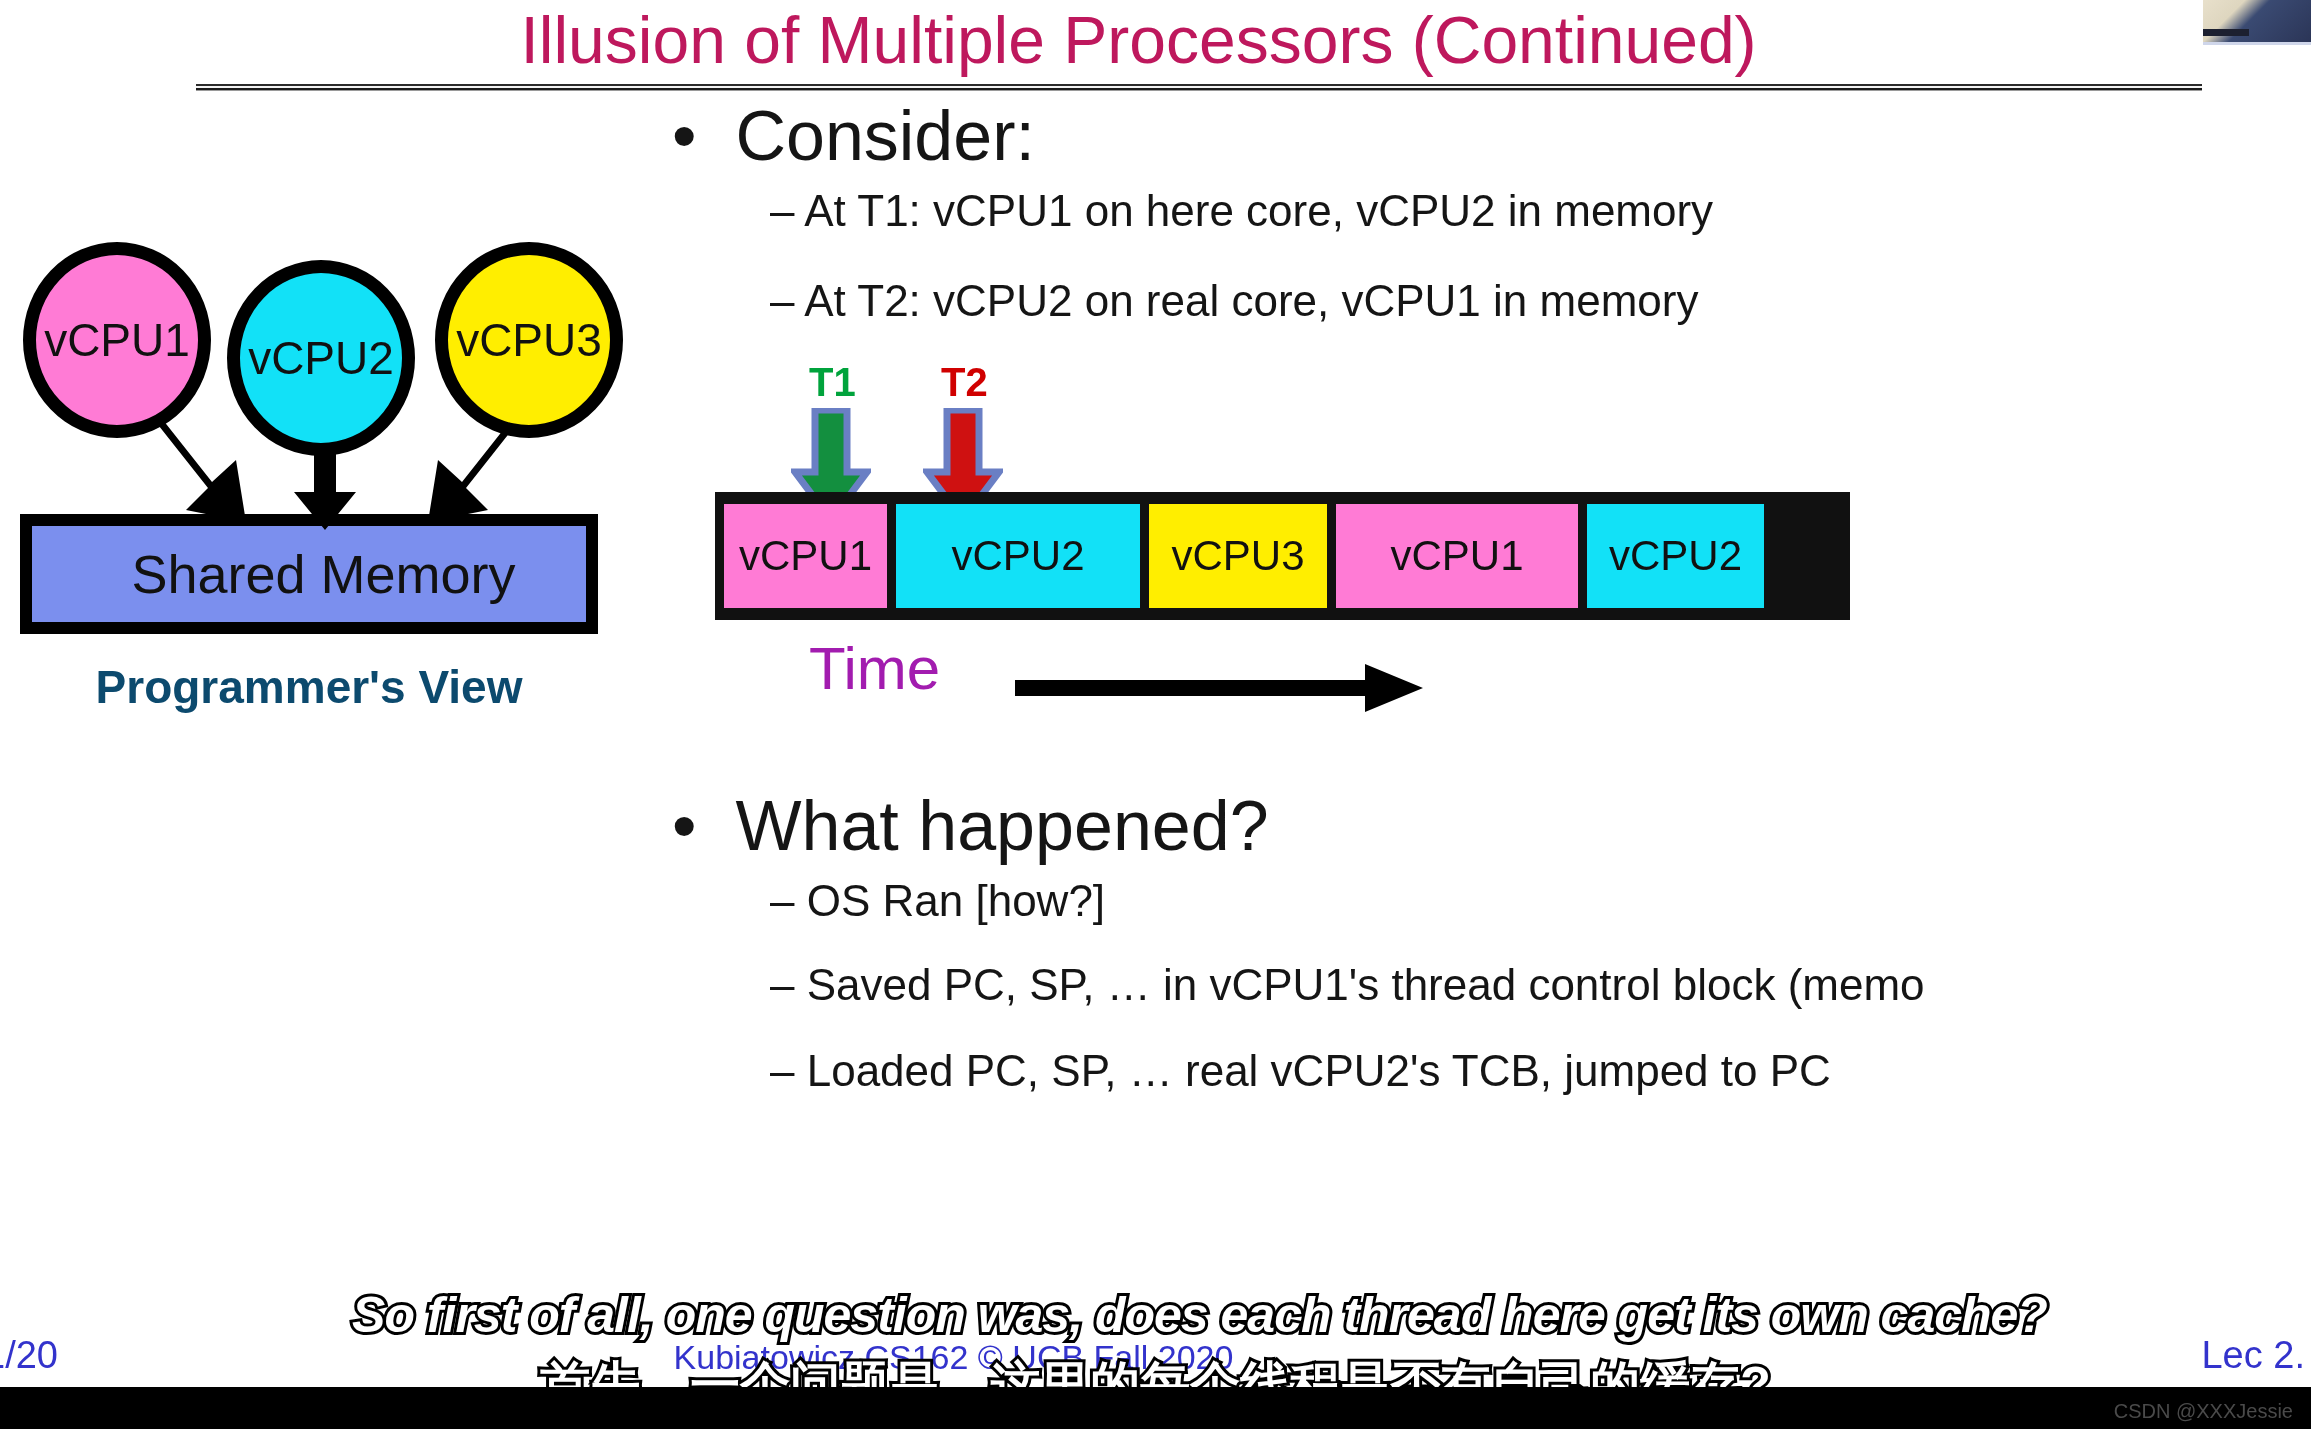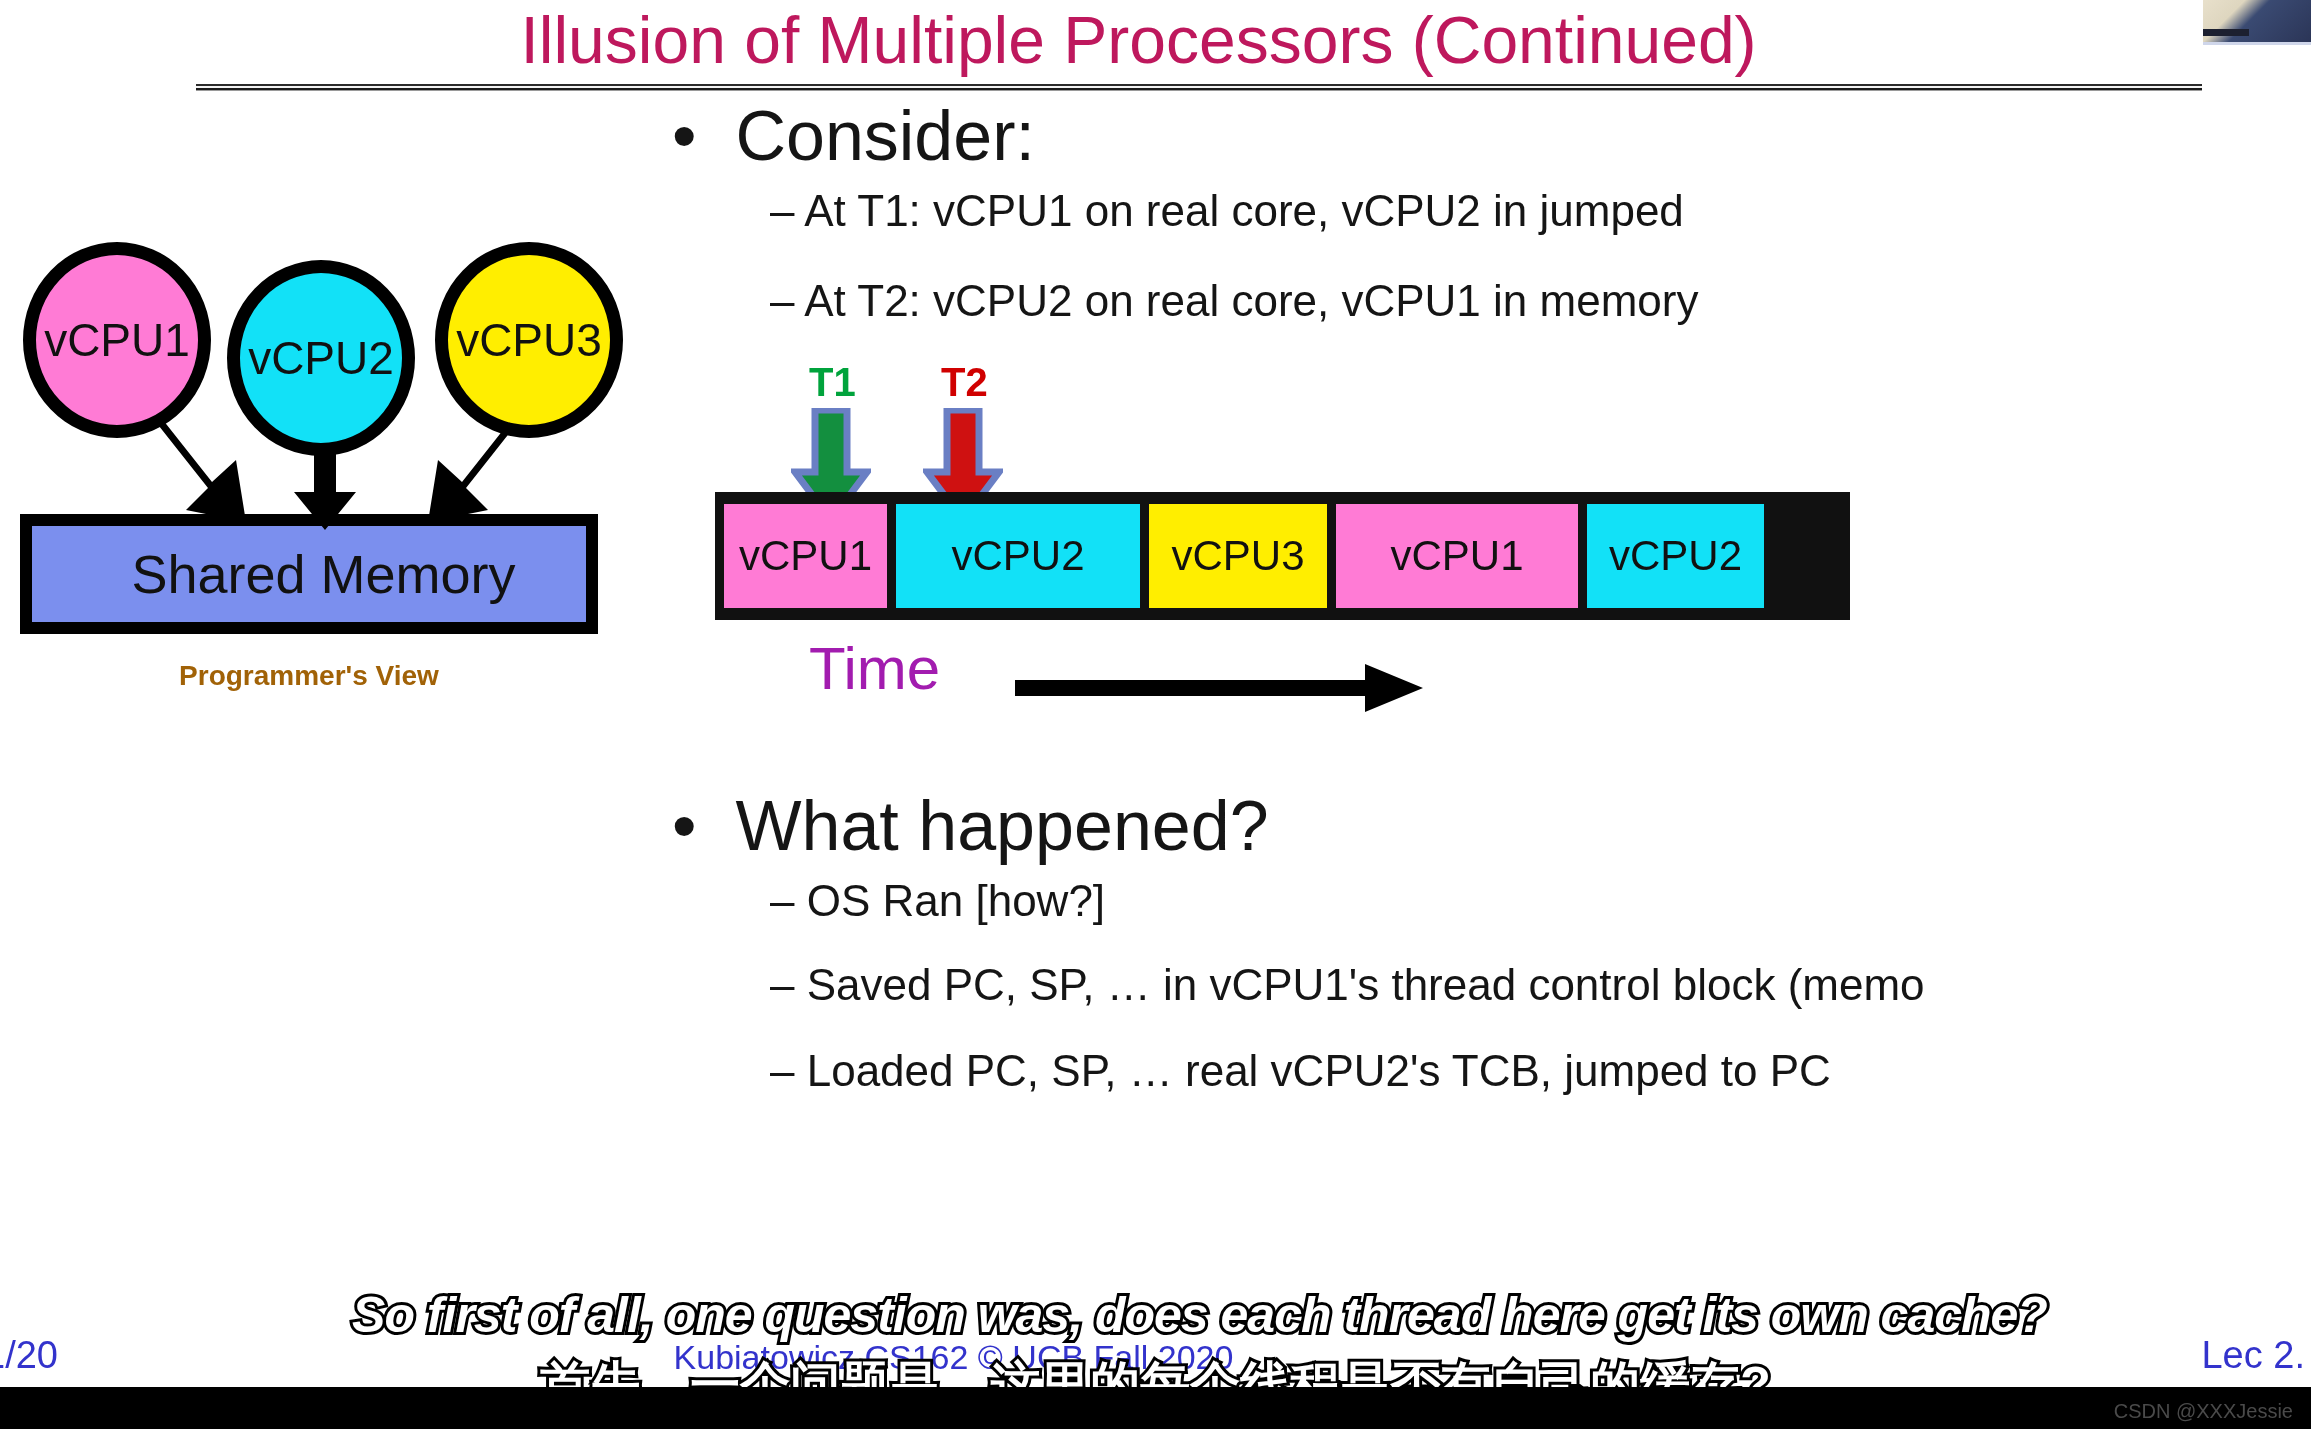--- a/index.html
+++ b/index.html
@@ -100,23 +100,23 @@
     font-size: 54px;
     color: #111111;
     padding-left: 29px;
   }
   #prog-caption {
     position: absolute;
     left: 0;
     top: 420px;
     width: 578px;
     text-align: center;
-    font-size: 28px;
+    font-size: 46px;
     font-weight: bold;
-    color: #a16207;
+    color: #0c4a6e;
   }
 
   
   .b1 { position: absolute; font-size: 70px; color: #151515; white-space: nowrap; }
   .b2 { position: absolute; font-size: 44px; color: #151515; white-space: nowrap; }
 
   
   #timeline-wrap { position: absolute; left: 715px; top: 360px; width: 1180px; height: 370px; }
   .tmark-label {
     position: absolute;
@@ -274,21 +274,21 @@
     <div id="shared-mem">
       <span>Shared Memory</span>
     </div>
 
     <div id="prog-caption">Programmer's View</div>
   </div>
 
   <div class="b1" style="left:672px; top:96px;">
     <span>•&nbsp;&nbsp;</span><span>Consider:</span>
   </div>
-  <div class="b2" style="left:770px; top:186px;">– At T1: vCPU1 on real core, vCPU2 in jumped</div>
+  <div class="b2" style="left:770px; top:186px;">– At T1: vCPU1 on here core, vCPU2 in memory</div>
   <div class="b2" style="left:770px; top:276px;">– At T2: vCPU2 on real core, vCPU1 in memory</div>
 
   <div id="timeline-wrap">
 
     <div id="t1-label" class="tmark-label">T1</div>
     <div id="t2-label" class="tmark-label">T2</div>
 
     <svg style="position:absolute; left:76px; top:48px;" width="80" height="116" viewBox="0 0 80 116">
       <path d="M24 2 L56 2 L56 64 L76 64 L40 112 L4 64 L24 64 Z" fill="#138f3f" stroke="#6a7fc4" stroke-width="7"></path>
     </svg>

